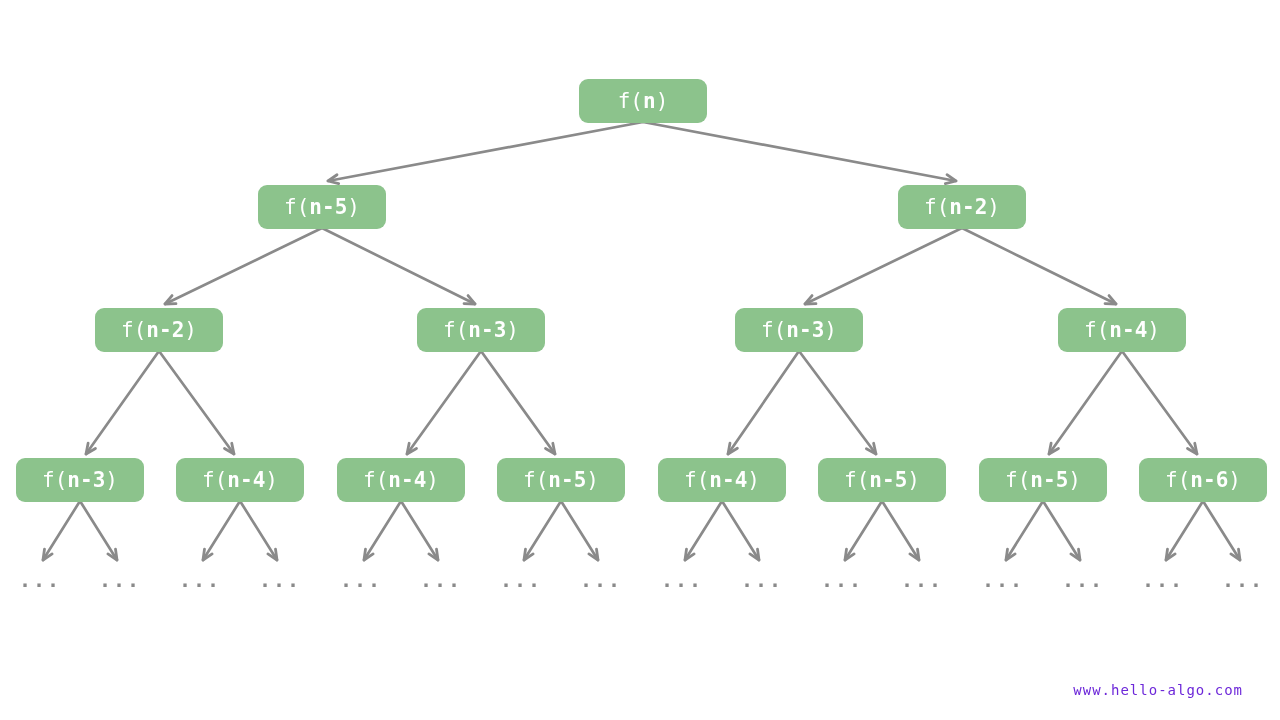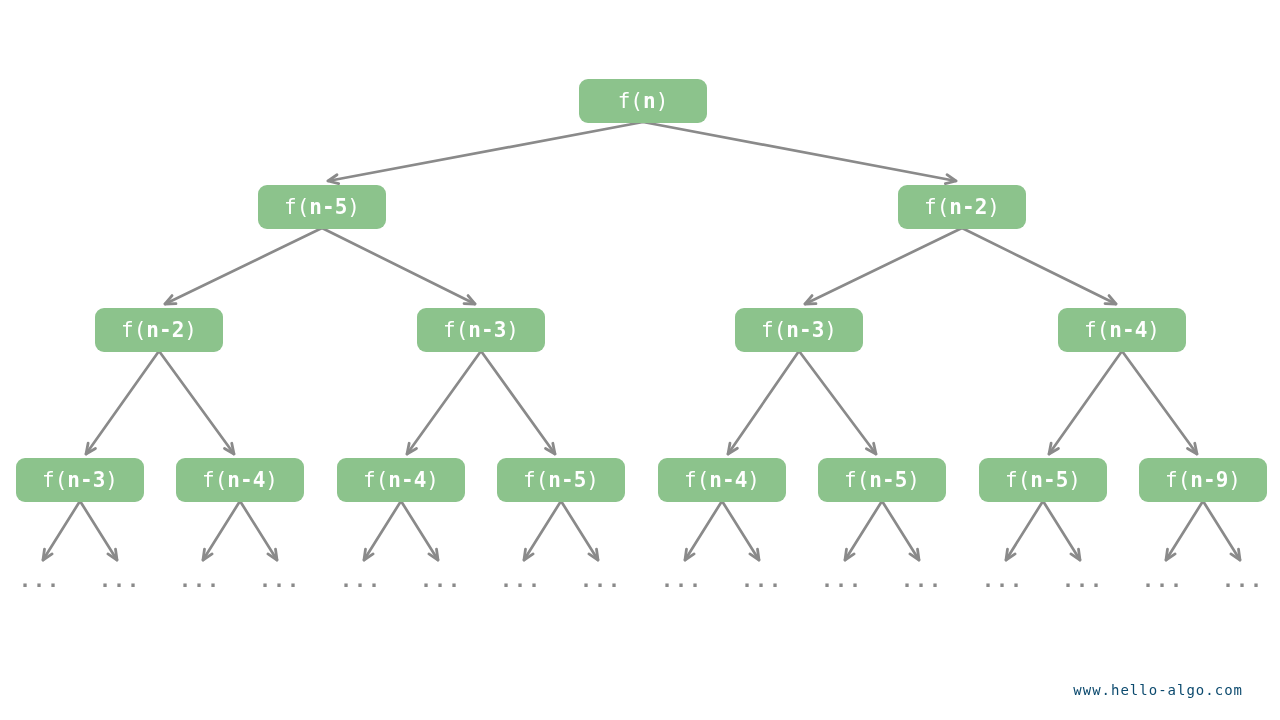--- a/index.html
+++ b/index.html
@@ -71,36 +71,36 @@
       <line x1="722" y1="501" x2="685" y2="560" stroke="#8a8a8a" stroke-width="2.7" stroke-linecap="round" marker-end="url(#ah)"></line>
       <line x1="722" y1="501" x2="759" y2="560" stroke="#8a8a8a" stroke-width="2.7" stroke-linecap="round" marker-end="url(#ah)"></line>
       <line x1="882" y1="501" x2="845" y2="560" stroke="#8a8a8a" stroke-width="2.7" stroke-linecap="round" marker-end="url(#ah)"></line>
       <line x1="882" y1="501" x2="919" y2="560" stroke="#8a8a8a" stroke-width="2.7" stroke-linecap="round" marker-end="url(#ah)"></line>
       <line x1="1043" y1="501" x2="1006" y2="560" stroke="#8a8a8a" stroke-width="2.7" stroke-linecap="round" marker-end="url(#ah)"></line>
       <line x1="1043" y1="501" x2="1080" y2="560" stroke="#8a8a8a" stroke-width="2.7" stroke-linecap="round" marker-end="url(#ah)"></line>
       <line x1="1203" y1="501" x2="1166" y2="560" stroke="#8a8a8a" stroke-width="2.7" stroke-linecap="round" marker-end="url(#ah)"></line>
       <line x1="1203" y1="501" x2="1240" y2="560" stroke="#8a8a8a" stroke-width="2.7" stroke-linecap="round" marker-end="url(#ah)"></line>
     </svg>
 
-  <div class="watermark" style="color: #0c4a6e;">www.hello-algo.com</div>
+  <div class="watermark" style="color: #6d28d9;">www.hello-algo.com</div>
 <div class="node" style="left: 579px; top: 79px; width: 128px; height: 44px; background: rgb(140, 195, 140); color: rgb(255, 255, 255);"><span class="pre">f(</span><span class="arg">n</span><span class="post">)</span></div>
     <div class="node" style="left: 258px; top: 185px; width: 128px; height: 44px; background: rgb(140, 195, 140); color: rgb(255, 255, 255);"><span class="pre">f(</span><span class="arg">n-5</span><span class="post">)</span></div>
     <div class="node" style="left: 898px; top: 185px; width: 128px; height: 44px; background: rgb(140, 195, 140); color: rgb(255, 255, 255);"><span class="pre">f(</span><span class="arg">n-2</span><span class="post">)</span></div>
     <div class="node" style="left: 95px; top: 308px; width: 128px; height: 44px; background: rgb(140, 195, 140); color: rgb(255, 255, 255);"><span class="pre">f(</span><span class="arg">n-2</span><span class="post">)</span></div>
     <div class="node" style="left: 417px; top: 308px; width: 128px; height: 44px; background: rgb(140, 195, 140); color: rgb(255, 255, 255);"><span class="pre">f(</span><span class="arg">n-3</span><span class="post">)</span></div>
     <div class="node" style="left: 735px; top: 308px; width: 128px; height: 44px; background: rgb(140, 195, 140); color: rgb(255, 255, 255);"><span class="pre">f(</span><span class="arg">n-3</span><span class="post">)</span></div>
     <div class="node" style="left: 1058px; top: 308px; width: 128px; height: 44px; background: rgb(140, 195, 140); color: rgb(255, 255, 255);"><span class="pre">f(</span><span class="arg">n-4</span><span class="post">)</span></div>
     <div class="node" style="left: 16px; top: 458px; width: 128px; height: 44px; background: rgb(140, 195, 140); color: rgb(255, 255, 255);"><span class="pre">f(</span><span class="arg">n-3</span><span class="post">)</span></div>
     <div class="node" style="left: 176px; top: 458px; width: 128px; height: 44px; background: rgb(140, 195, 140); color: rgb(255, 255, 255);"><span class="pre">f(</span><span class="arg">n-4</span><span class="post">)</span></div>
     <div class="node" style="left: 337px; top: 458px; width: 128px; height: 44px; background: rgb(140, 195, 140); color: rgb(255, 255, 255);"><span class="pre">f(</span><span class="arg">n-4</span><span class="post">)</span></div>
     <div class="node" style="left: 497px; top: 458px; width: 128px; height: 44px; background: rgb(140, 195, 140); color: rgb(255, 255, 255);"><span class="pre">f(</span><span class="arg">n-5</span><span class="post">)</span></div>
     <div class="node" style="left: 658px; top: 458px; width: 128px; height: 44px; background: rgb(140, 195, 140); color: rgb(255, 255, 255);"><span class="pre">f(</span><span class="arg">n-4</span><span class="post">)</span></div>
     <div class="node" style="left: 818px; top: 458px; width: 128px; height: 44px; background: rgb(140, 195, 140); color: rgb(255, 255, 255);"><span class="pre">f(</span><span class="arg">n-5</span><span class="post">)</span></div>
     <div class="node" style="left: 979px; top: 458px; width: 128px; height: 44px; background: rgb(140, 195, 140); color: rgb(255, 255, 255);"><span class="pre">f(</span><span class="arg">n-5</span><span class="post">)</span></div>
-    <div class="node" style="left: 1139px; top: 458px; width: 128px; height: 44px; background: rgb(140, 195, 140); color: rgb(255, 255, 255);"><span class="pre">f(</span><span class="arg">n-9</span><span class="post">)</span></div>
+    <div class="node" style="left: 1139px; top: 458px; width: 128px; height: 44px; background: rgb(140, 195, 140); color: rgb(255, 255, 255);"><span class="pre">f(</span><span class="arg">n-6</span><span class="post">)</span></div>
     <div class="dots" style="left: 40px; top: 584px; color: rgb(138, 138, 138);">...</div>
     <div class="dots" style="left: 120px; top: 584px; color: rgb(138, 138, 138);">...</div>
     <div class="dots" style="left: 200px; top: 584px; color: rgb(138, 138, 138);">...</div>
     <div class="dots" style="left: 280px; top: 584px; color: rgb(138, 138, 138);">...</div>
     <div class="dots" style="left: 361px; top: 584px; color: rgb(138, 138, 138);">...</div>
     <div class="dots" style="left: 441px; top: 584px; color: rgb(138, 138, 138);">...</div>
     <div class="dots" style="left: 521px; top: 584px; color: rgb(138, 138, 138);">...</div>
     <div class="dots" style="left: 601px; top: 584px; color: rgb(138, 138, 138);">...</div>
     <div class="dots" style="left: 682px; top: 584px; color: rgb(138, 138, 138);">...</div>
     <div class="dots" style="left: 762px; top: 584px; color: rgb(138, 138, 138);">...</div>

